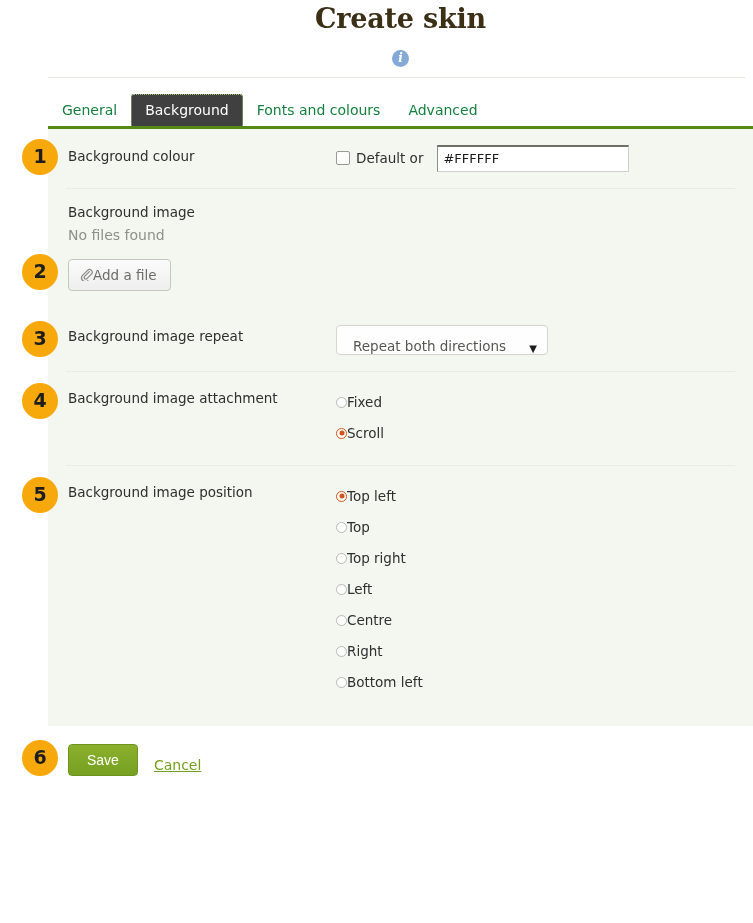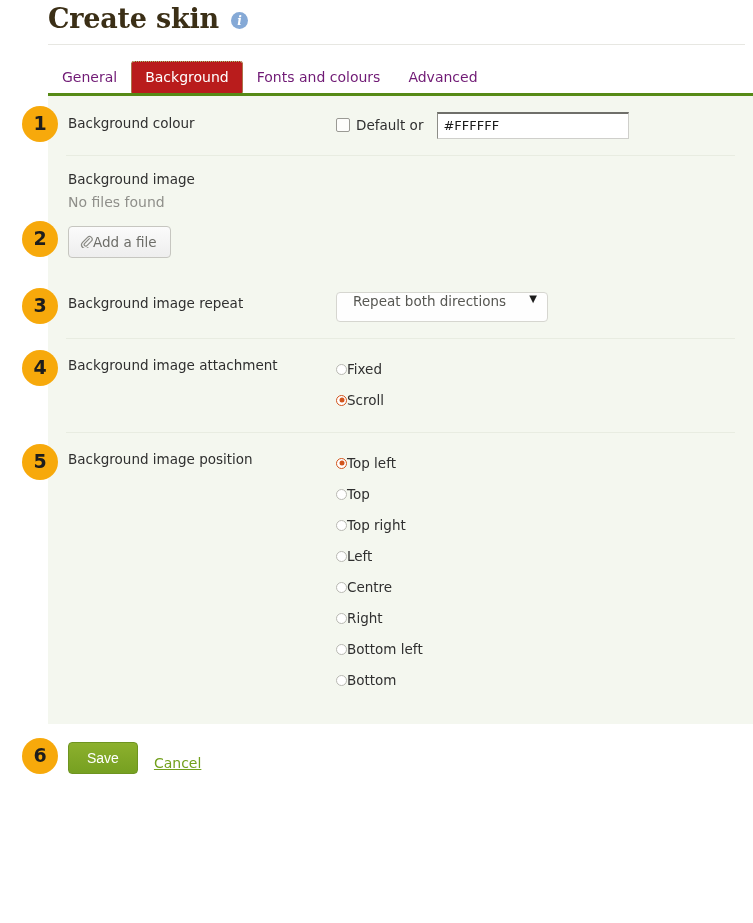--- a/index.html
+++ b/index.html
@@ -16,20 +16,21 @@
     overflow: hidden;
     position: relative;
   }
 
   
   .page-head {
     padding: 4px 0 10px 48px;
     display: flex;
     align-items: center;
     gap: 12px;
+    flex-direction: column;
   }
   .page-title {
     font-family: "DejaVu Serif", "Liberation Serif", serif;
     font-size: 27px;
     font-weight: bold;
     color: #3b2f16;
     letter-spacing: -0.2px;
     line-height: 1.1;
   }
   .info-icon {
@@ -58,29 +59,29 @@
     margin-left: 48px;
     padding-top: 16px;
     display: flex;
     align-items: flex-end;
     border-bottom: 3px solid #568a16;
     position: relative;
   }
   .tab {
     padding: 7px 13px 8px 13px;
     font-size: 14px;
-    color: #701a75;
+    color: #15803d;
     background: transparent;
     border: 1px solid transparent;
     border-bottom: none;
     line-height: 1.15;
     cursor: pointer;
   }
   .tab.active {
-    background: #b91c1c;
+    background: #404040;
     color: #ffffff;
     border: 1px dotted #9ec777;
     border-bottom: none;
     border-top-left-radius: 3px;
     border-top-right-radius: 3px;
   }
 
   
   .panel {
     background: #f4f7ef;
@@ -208,21 +209,21 @@
     display: inline-block;
     width: 13px;
     height: 13px;
     color: #8a8a84;
     line-height: 1;
   }
 
   
   .select-box {
     display: inline-flex;
-    align-items: flex-start;
+    align-items: flex-end;
     justify-content: space-between;
     width: 212px;
     height: 30px;
     background: #fefefe;
     border: 1px solid #d6d6d0;
     border-radius: 4px;
     padding: 0 10px 0 16px;
     font-size: 13.5px;
     color: #575752;
     cursor: pointer;
@@ -398,24 +399,20 @@
           <span class="radio-label">Centre</span>
         </div>
         <div class="radio-item">
           <span class="rb"></span>
           <span class="radio-label">Right</span>
         </div>
         <div class="radio-item">
           <span class="rb"></span>
           <span class="radio-label">Bottom left</span>
         </div>
-        <div class="radio-item">
-          <span class="rb"></span>
-          <span class="radio-label">Bottom</span>
-        </div>
       </div>
     </div>
   </div>
 
 </div>
 
 <div class="footer">
   <div class="badge" style="left:-26px; top:14px;">6</div>
   <button class="btn-save">Save</button>
   <a class="link-cancel">Cancel</a>

